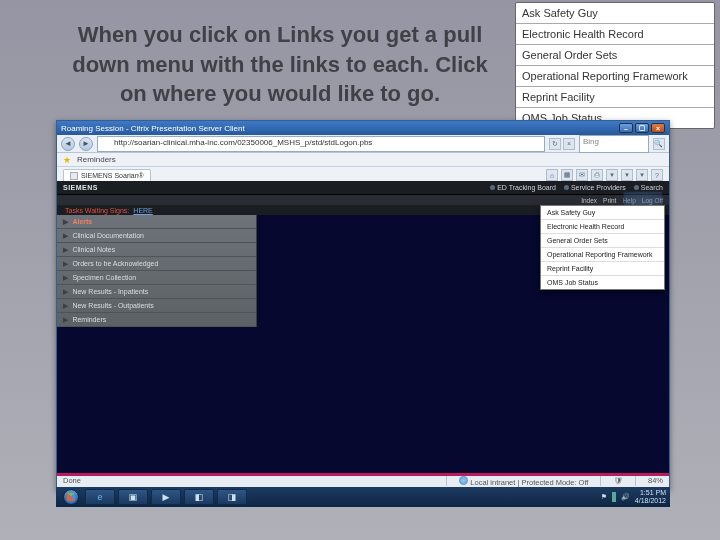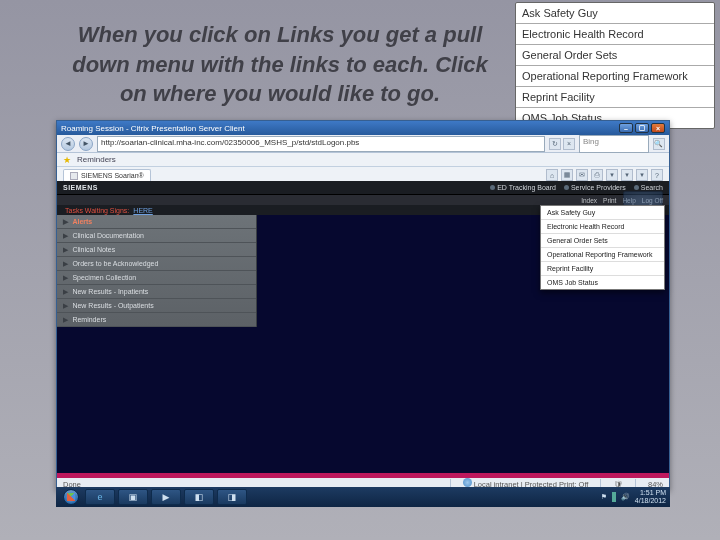--- a/index.html
+++ b/index.html
@@ -4,36 +4,36 @@
 <style>
   * { margin:0; padding:0; box-sizing:border-box; font-family:Arial,Helvetica,sans-serif; }
   body { width:720px; height:540px; background:linear-gradient(#9595a3,#b0b0b8); position:relative; overflow:hidden; }
 
   
   .callout { position:absolute; top:2px; right:5px; width:200px; background:#fff; border:1px solid #666; border-radius:2px; }
   .callout-row { border-bottom:1px solid #aaa; padding:4px 6px; font-size:11px; color:#333; }
   .callout-row:last-child { border-bottom:none; }
 
   
-  .headline { position:absolute; top:20px; left:70px; width:420px; text-align:center; font-size:22px; font-weight:bold; color:#404048; line-height:1.35;font-style:italic; }
+  .headline { position:absolute; top:20px; left:70px; width:420px; text-align:center; font-size:22px; font-weight:bold; color:#404048; line-height:1.35; }
 
   
   .win { position:absolute; top:120px; left:56px; width:614px; height:370px; background:#fff; border:1px solid #365f91; box-shadow:0 2px 6px rgba(0,0,0,.4); }
 
   
   .titlebar { height:14px; background:linear-gradient(#3e79c6,#275a9c); display:flex; align-items:center; color:#fff; font-size:8px; padding:0 4px; position:relative; }
   .titlebar .title { flex:1; white-space:nowrap; overflow:hidden; }
   .winbtns { display:flex; gap:2px; }
   .winbtn { width:14px; height:10px; background:linear-gradient(#6ea0e0,#3a6bb0); border:1px solid #234; border-radius:2px; display:flex; align-items:center; justify-content:center; font-size:7px; font-weight:bold; color:#fff; }
   .winbtn.close { background:linear-gradient(#e07a3c,#c24a1c); }
 
   
   .navrow { height:18px; display:flex; align-items:center; background:#eaeef5; border-bottom:1px solid #b5c4d7; padding:0 4px; gap:4px; }
   .navbtn { width:14px; height:14px; border-radius:7px; background:linear-gradient(#dce6f2,#b5c9e0); border:1px solid #8aa5c6; display:flex; align-items:center; justify-content:center; font-size:8px; color:#456; }
-  .addr { flex:1; height:16px; background:#fff; border:1px solid #9ab; font-size:8px; color:#333; padding:0 3px; line-height:12px; overflow:hidden; white-space:nowrap; }
+  .addr { flex:1; height:16px; background:#fff; border:1px solid #9ab; font-size:8px; color:#333; padding:0 16px; line-height:12px; overflow:hidden; white-space:nowrap; }
   .addrside { display:flex; align-items:center; gap:2px; }
   .smallicon { width:12px; height:12px; background:#dde6f0; border:1px solid #b0bccd; font-size:7px; display:flex; align-items:center; justify-content:center; color:#567; }
   .search { width:70px; height:18px; background:#fff; border:1px solid #9ab; font-size:8px; color:#888; padding:0 3px; line-height:12px; }
 
   
   .favrow { height:14px; display:flex; align-items:center; background:#eef2f7; border-bottom:1px solid #c2d0e0; padding:0 6px; font-size:8px; color:#445; gap:6px; }
   .favstar { color:#e6b800; font-size:9px; }
 
   
   .tabrow { height:14px; display:flex; align-items:flex-end; background:#eef2f7; padding:0 6px; }
@@ -62,21 +62,21 @@
 
   
   .linksdd { position:absolute; top:24px; right:4px; width:125px; background:#fff; border:1px solid #777; box-shadow:0 3px 6px rgba(0,0,0,.5); }
   .linksdd .ddrow { padding:3px 6px; font-size:7px; color:#222; border-bottom:1px solid #ddd; }
   .linksdd .ddrow:last-child { border-bottom:none; }
 
   
   .attn { position:absolute; top:10px; right:6px; width:40px; height:24px; background:radial-gradient(#5a7ca8,#2c4a72); border:1px solid #1a3050; opacity:.45; border-radius:2px; pointer-events:none; }
 
   
-  .statusbar { position:absolute; left:0; right:0; bottom:0; height:16px; background:#e8edf3; border-top:5px solid #be185d; display:flex; align-items:flex-end; font-size:7.5px; color:#555; padding:0 6px; gap:12px; }
+  .statusbar { position:absolute; left:0; right:0; bottom:0; height:16px; background:#e8edf3; border-top:3px solid #be185d; display:flex; align-items:flex-start; font-size:7.5px; color:#555; padding:0 6px; gap:12px; }
   .statusbar .left { flex:1; }
   .statusbar .sep { width:1px; height:10px; background:#b5c4d7; }
   .globeicon { width:9px; height:9px; border-radius:50%; background:radial-gradient(#9dc7ec,#4a8cc8); display:inline-block; margin-right:2px; }
 
   
   .taskbar { position:absolute; left:56px; bottom:33px; width:614px; height:20px; background:linear-gradient(#1d3b62,#0e2544); display:flex; align-items:center; padding:0 4px; gap:3px; }
   .startbtn { width:22px; height:20px; display:flex; align-items:center; justify-content:center; }
   .orb { width:16px; height:16px; border-radius:50%; background:radial-gradient(#7eb6ea 10%,#2c6eb0 60%,#0e3b6c); border:1px solid #0a2b50; box-shadow:inset 0 2px 2px rgba(255,255,255,.3); position:relative; }
   .orb::after { content:""; position:absolute; width:8px; height:8px; top:3px; left:3px; background:
      linear-gradient(45deg,#e06040 0 50%,transparent 50%),
@@ -225,21 +225,21 @@
       <div class="ddrow">Operational Reporting Framework</div>
       <div class="ddrow">Reprint Facility</div>
       <div class="ddrow">OMS Job Status</div>
     </div>
 
   </div>
 
   <div class="statusbar">
     <span class="left">Done</span>
     <span class="sep"></span>
-    <span><span class="globeicon"></span><span>Local intranet | Protected Print: Off</span></span>
+    <span><span class="globeicon"></span><span>Local intranet | Protected Mode: Off</span></span>
     <span class="sep"></span>
     <span>🛡</span>
     <span class="sep"></span>
     <span>84%</span>
   </div>
 </div>
 
 <div class="taskbar">
   <div class="startbtn">
       <div class="orb"></div>

